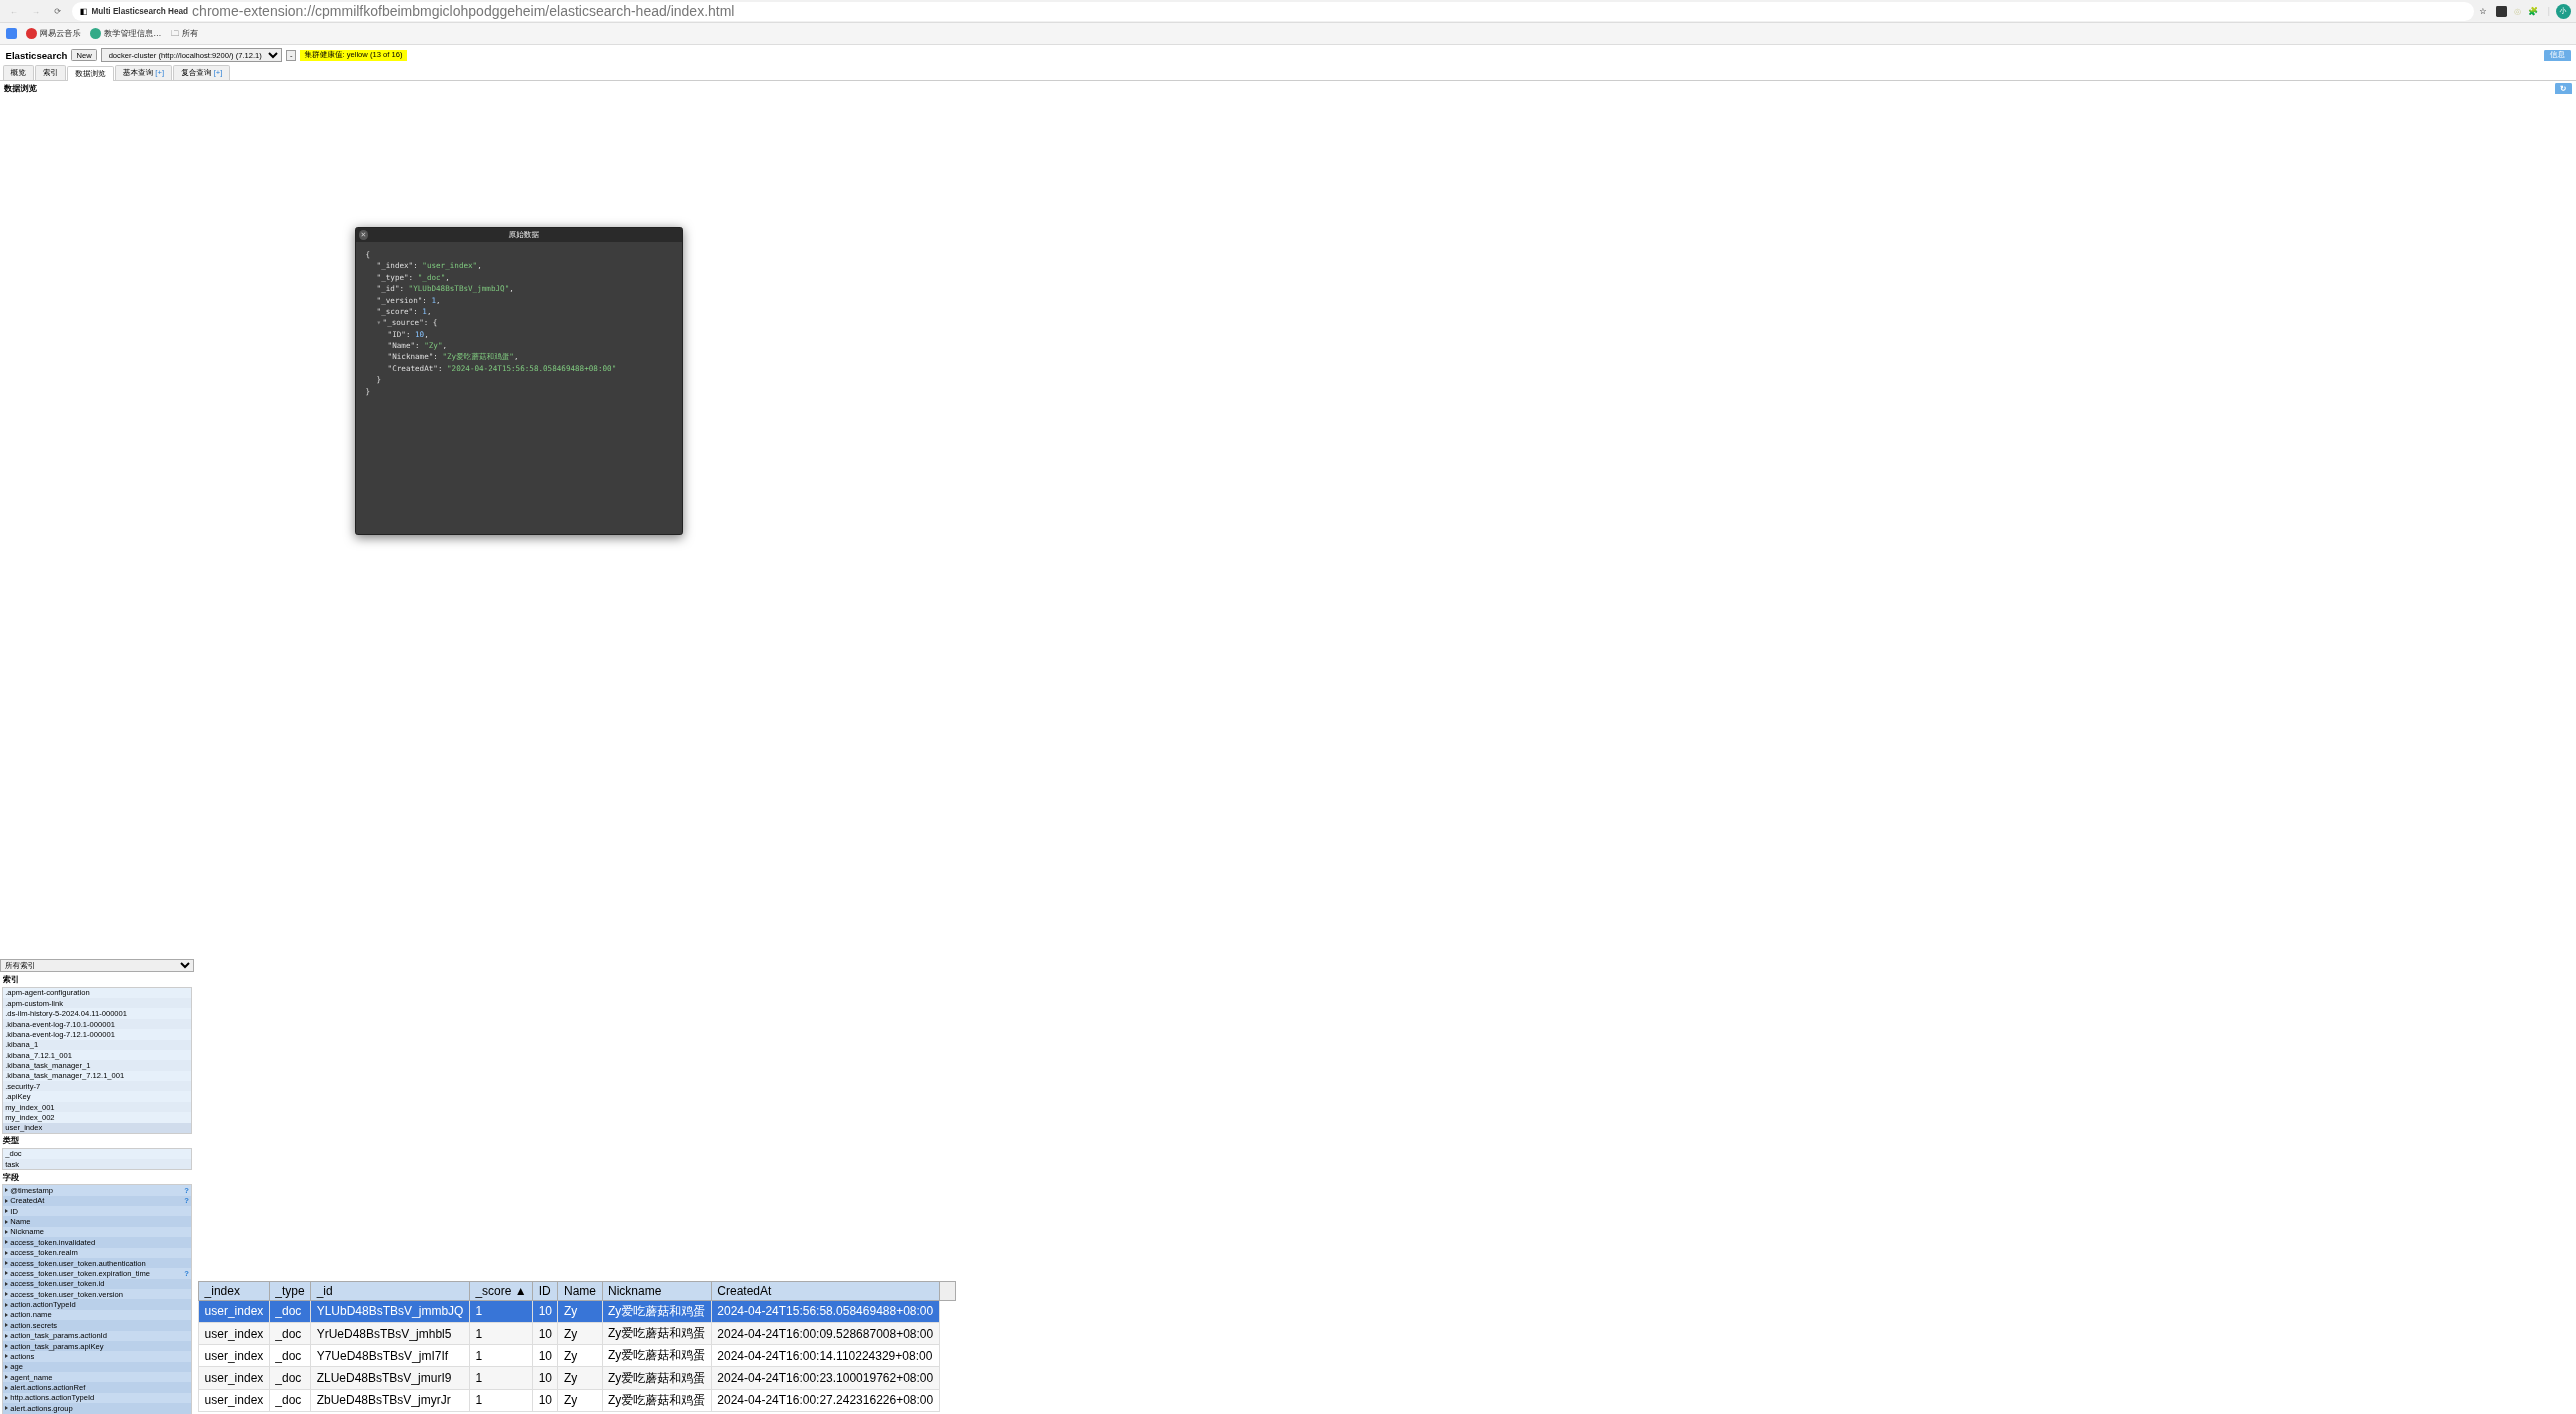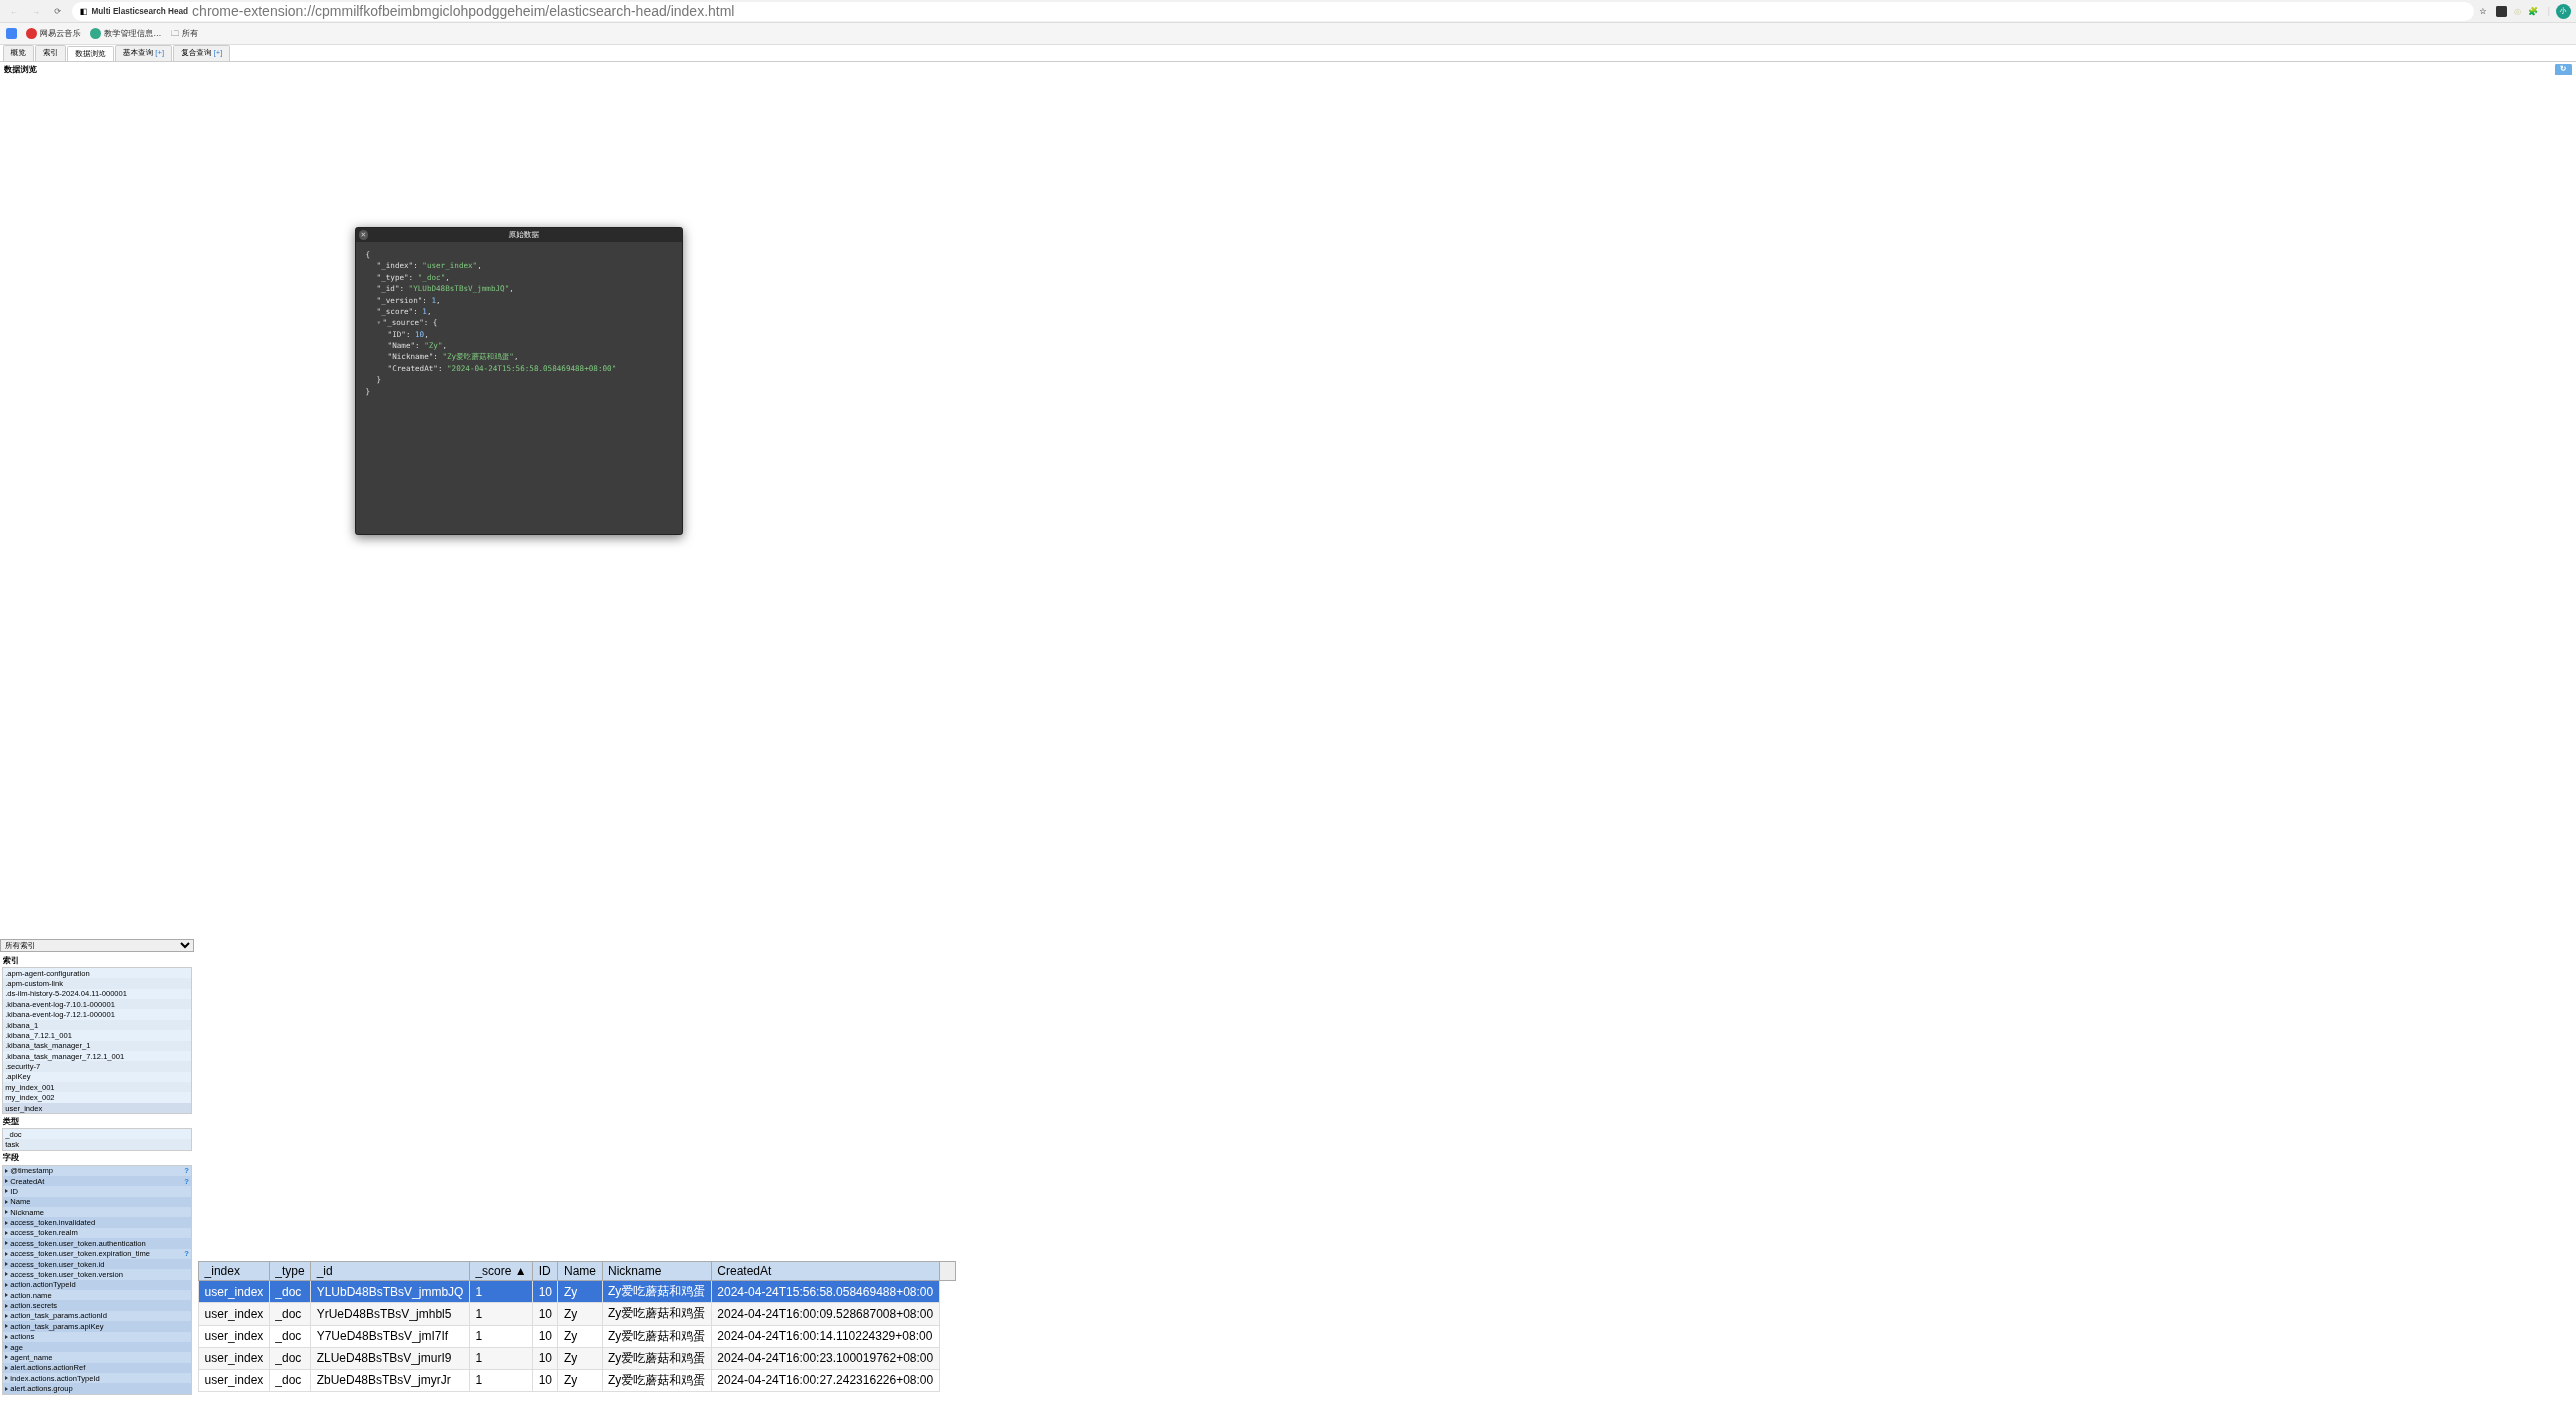--- a/index.html
+++ b/index.html
@@ -120,20 +120,30 @@
         <span>教学管理信息…</span>
       </div>
   </div>
   <div class="bm-item">
       <span>🗀</span> 
       <span>所有</span>
     </div>
 </div>
 
 <div class="app">
+  <div class="app-header">
+    <span class="app-title">Elasticsearch</span>
+    <button class="btn-new">New</button>
+    <select class="cluster-select">
+      <option>docker-cluster (http://localhost:9200/) (7.12.1)</option>
+    </select>
+    <button class="btn-collapse">-</button>
+    <span class="health">集群健康值: yellow (13 of 16)</span>
+    <span class="info-btn">信息</span>
+  </div>
 
   <div class="tabs">
     <div class="tab"><span>概览</span></div>
     <div class="tab"><span>索引</span></div>
     <div class="tab active"><span>数据浏览</span></div>
     <div class="tab"><span>基本查询</span> <span class="plus">[+]</span></div>
     <div class="tab"><span>复合查询</span> <span class="plus">[+]</span></div>
   </div>
 
   <div class="browser-title" style="display:flex;position:relative;">
@@ -289,21 +299,21 @@
           </div>
           <div class="field-item">
             <span class="field-left">
               <span class="tri"></span>
               <span>alert.actions.actionRef</span>
             </span>
           </div>
           <div class="field-item">
             <span class="field-left">
               <span class="tri"></span>
-              <span>index.actions.actionTypeId</span>
+              <span>http.actions.actionTypeId</span>
             </span>
           </div>
           <div class="field-item">
             <span class="field-left">
               <span class="tri"></span>
               <span>alert.actions.group</span>
             </span>
           </div>
         </div>
     </div>

